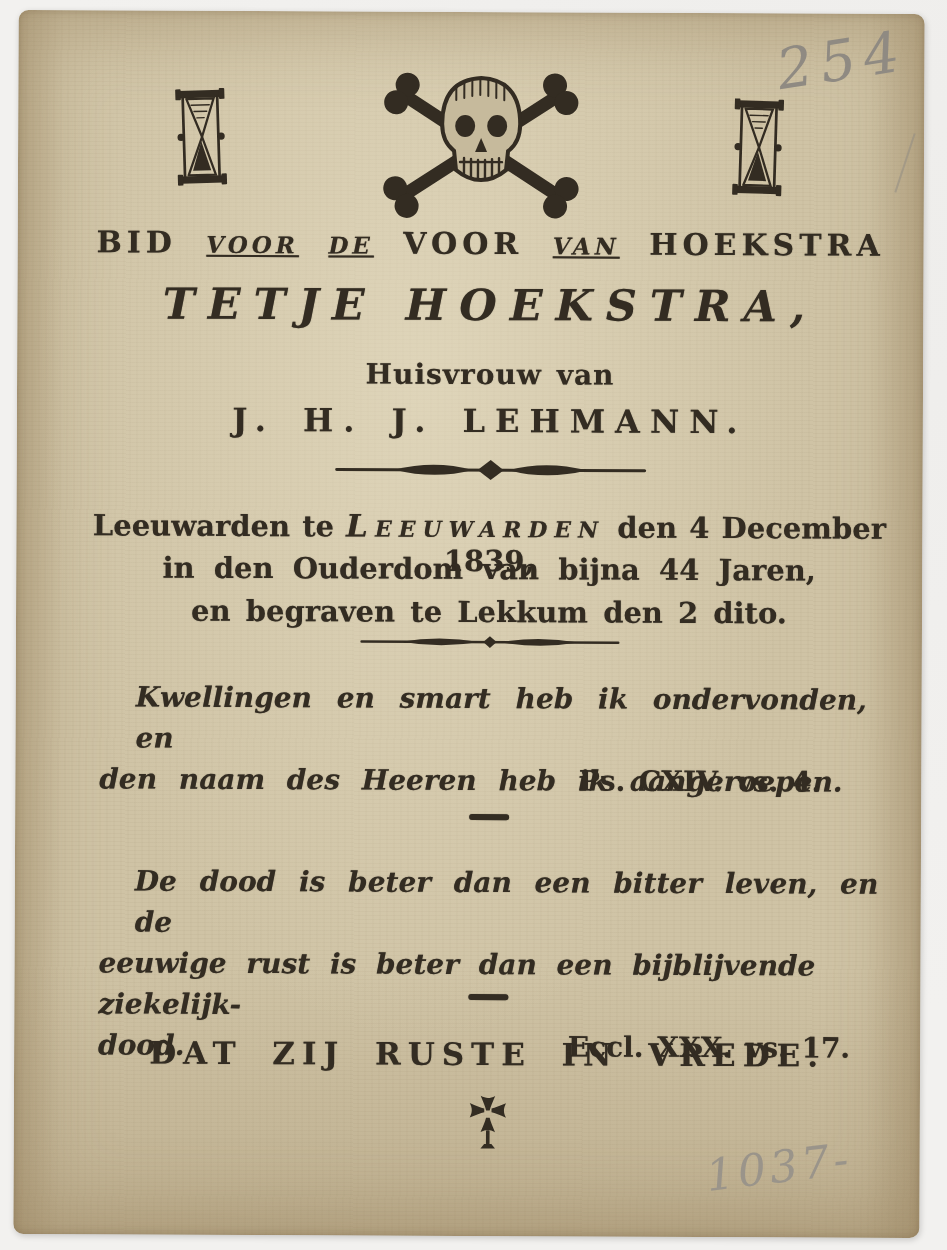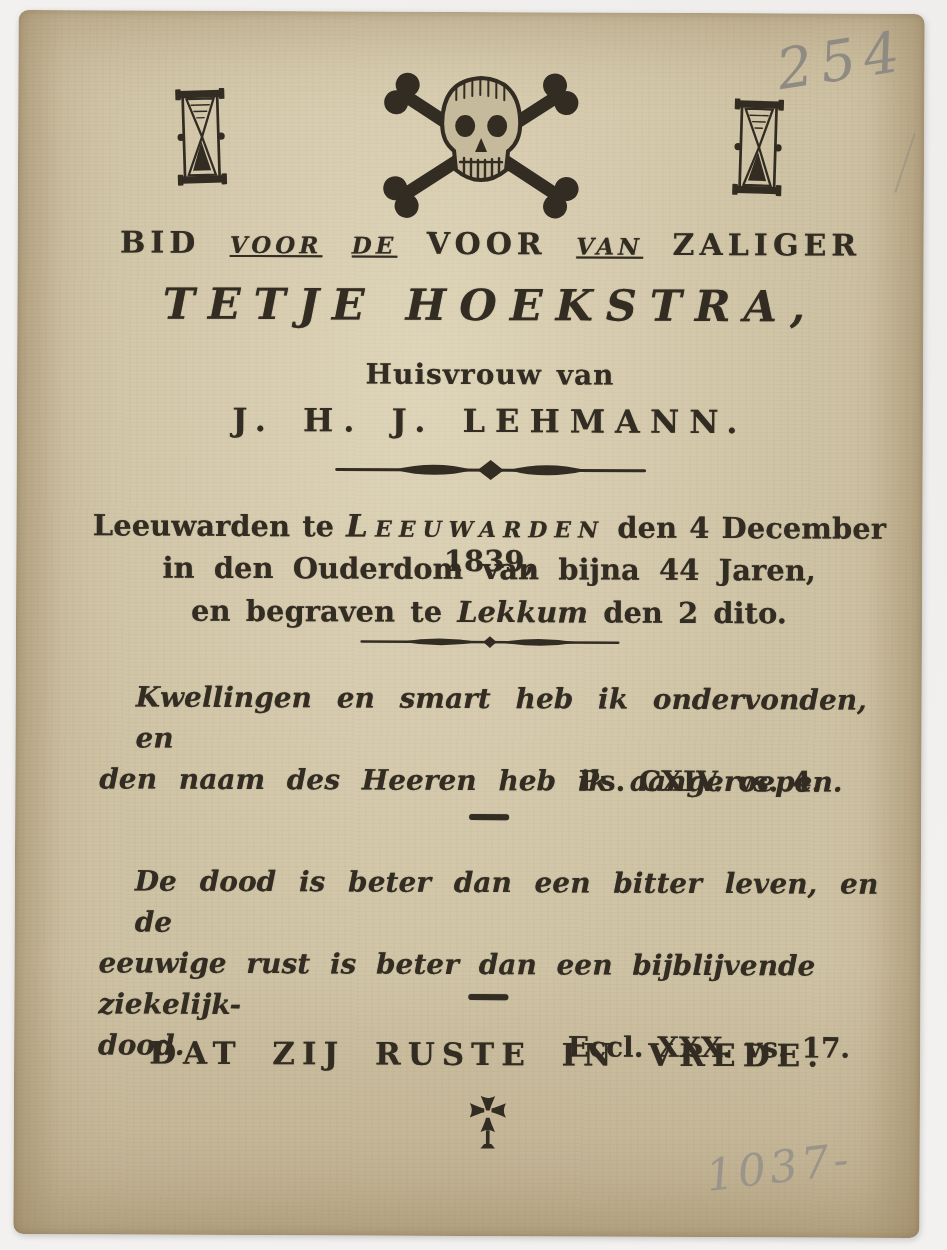--- a/index.html
+++ b/index.html
@@ -55,21 +55,21 @@
   .divider{position:absolute;left:0;width:947px;display:flex;justify-content:center;}
   .div1{top:446px;}
   .div2{top:620px;}
   .dash{position:absolute;left:0;width:947px;display:flex;justify-content:center;}
   .dash1{top:802px;}
   .dash2{top:982px;}
   .dash-bar{width:40px;height:6px;background:#332c22;border-radius:3px;box-shadow:0 0 1px rgba(43,38,30,.6);}
 
   .death-l1{top:496px;font-size:29px;font-weight:bold;word-spacing:2px;}
   .place-caps{font-style:italic;font-variant:small-caps;letter-spacing:7px;font-size:31px;}
-  .place-it{font-style:italic;text-align:right;}
+  .place-it{text-align:right;}
   .death-l2{top:540px;font-size:29px;font-weight:bold;word-spacing:9px;}
   .death-l3{top:583px;font-size:29px;font-weight:bold;word-spacing:5px;}
 
   .quote{position:absolute;left:84px;width:780px;font-size:28px;font-style:italic;font-weight:bold;line-height:41px;}
   .q1{top:666px;}
   .q1 .l1{padding-left:36px;word-spacing:15px;display:block;}
   .q1 .l2{word-spacing:12px;display:block;}
   .qref{position:absolute;font-size:28px;font-weight:bold;word-spacing:4px;}
   .ref1{top:752px;right:100px;}
   .q2{top:850px;}
@@ -152,21 +152,21 @@
   <div class="pencil pencil-top">254</div>
   <div class="pencil-stroke"></div>
   <div class="pencil pencil-bottom">1037-</div>
 
   <div class="tline invocation ink">
     <span>BID</span>
     <span class="small-it">VOOR</span>
     <span class="small-it">DE</span>
     <span>VOOR</span>
     <span class="small-it">VAN</span>
-    <span>ZALIGER</span>
+    <span>HOEKSTRA</span>
   </div>
 
   <div class="tline name-line ink">TETJE HOEKSTRA,</div>
   <div class="tline role-line ink">Huisvrouw van</div>
   <div class="tline spouse-line ink">J. H. J. LEHMANN.</div>
 
   <div class="divider div1">
     <svg viewBox="0 0 320 24" width="320" height="24">
       <line class="stk" x1="6" y1="12" x2="314" y2="12" stroke-width="3"></line>
       <path class="fil" d="M64 12 Q104 2 142 12 Q104 22 64 12 Z"></path>

